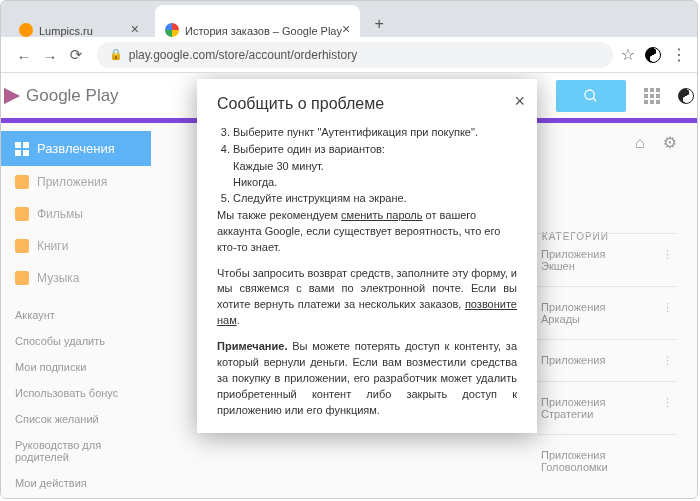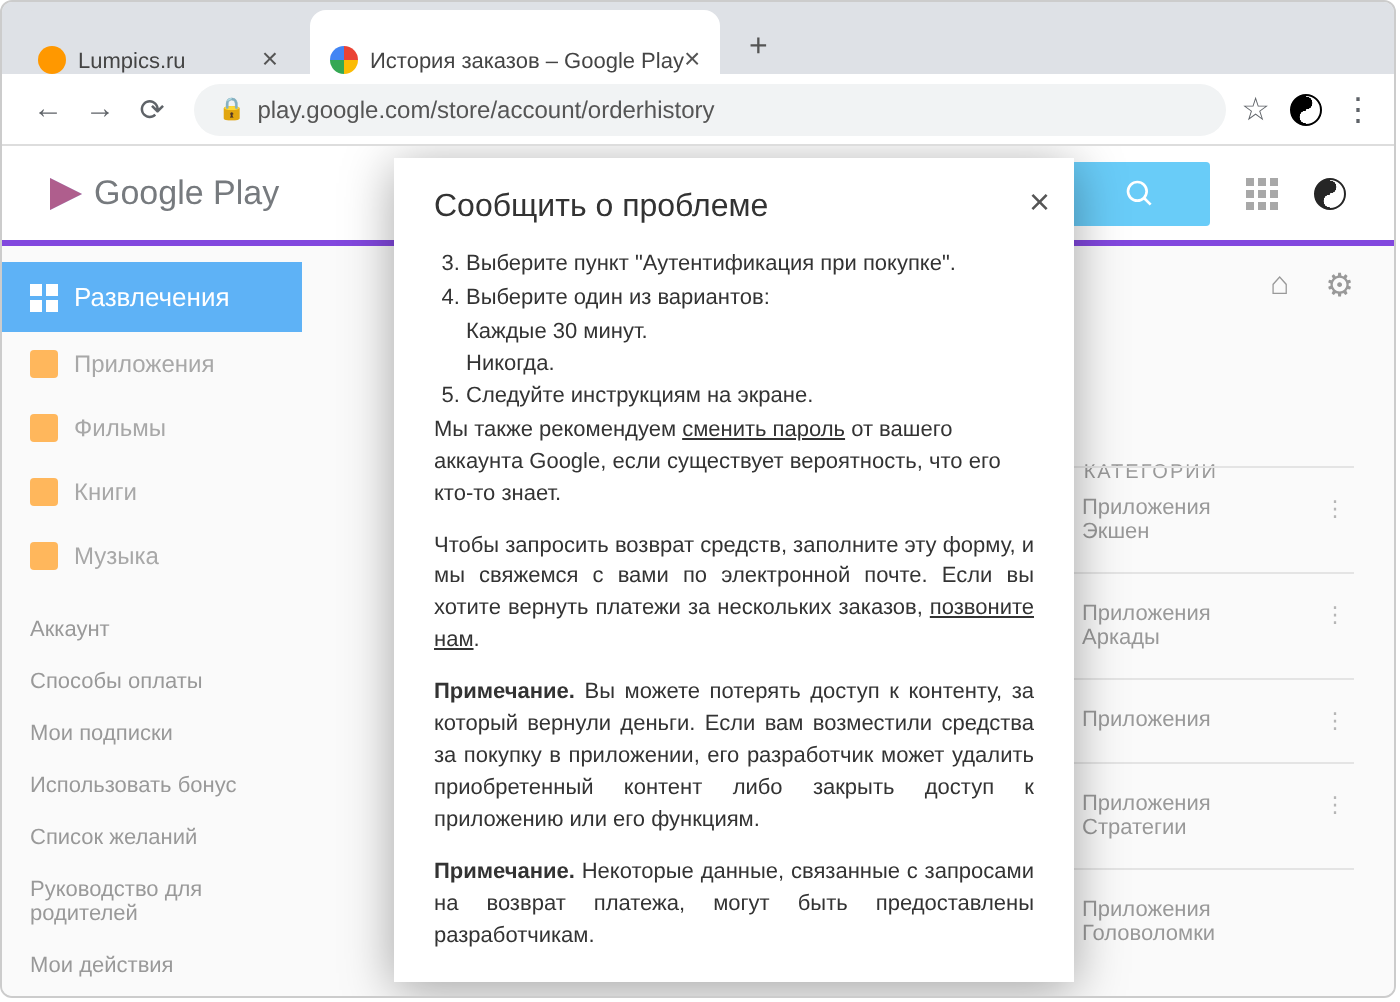--- a/index.html
+++ b/index.html
@@ -13,21 +13,21 @@
   .fav-play { background: conic-gradient(#ea4335 0 90deg,#fbbc04 90deg 180deg,#34a853 180deg 270deg,#4285f4 270deg); }
   .tab .close { margin-left: auto; font-size: 14px; color: #555; }
   .newtab { width: 26px; height: 26px; display: flex; align-items: center; justify-content: center; font-size: 16px; color: #555; }
   .addr-bar { height: 36px; background: #fff; display: flex; align-items: center; padding: 0 10px; border-bottom: 1px solid #ddd; }
   .nav-ico { width: 22px; height: 22px; display: flex; align-items: center; justify-content: center; color: #5f6368; font-size: 15px; margin: 0 2px; }
   .url-box { flex: 1; height: 26px; background: #f1f3f4; border-radius: 13px; margin: 0 8px; display: flex; align-items: center; padding: 0 12px; font-size: 12px; color: #555; }
   .url-box .lock { margin-right: 6px; color:#5f6368; font-size:11px; }
   .addr-right { display: flex; align-items: center; gap: 10px; color: #5f6368; font-size: 16px; }
   .yin { width: 16px; height: 16px; border-radius: 50%; background: radial-gradient(circle at 50% 25%, #000 25%, transparent 26%), radial-gradient(circle at 50% 75%, #fff 25%, transparent 26%), linear-gradient(90deg,#000 50%,#fff 50%); border:1px solid #000;}
   .page { position: relative; height: calc(100% - 72px); background: #fafafa; overflow: hidden; }
-  .gp-header { height: 50px; display: flex; align-items: center; padding: 0 24px; background: #fff; border-bottom: 3px solid #6d28d9; }
+  .gp-header { height: 50px; display: flex; align-items: center; padding: 0 3px; background: #fff; border-bottom: 5px solid #6d28d9; }
   .gp-logo { display: flex; align-items: center; gap: 6px; }
   .gp-logo .tri { width: 0; height: 0; border-left: 16px solid #4285f4; border-top: 8px solid transparent; border-bottom: 8px solid transparent; position: relative; }
   .gp-logo .tri::after{ content:""; position:absolute; left:-16px; top:-8px; width:0;height:0;border-left:16px solid rgba(255,0,0,.5);border-top:8px solid transparent;border-bottom:8px solid transparent; }
   .gp-logo-text { font-size: 17px; color: #5f6368; }
   .gp-header-right { margin-left: auto; display: flex; align-items: center; gap: 18px; }
   .search-btn { width: 70px; height: 32px; background: #4fc3f7; border-radius: 2px; display: flex; align-items: center; justify-content: center; color: #fff; }
   .apps-dots { width: 16px; height: 16px; display: grid; grid-template-columns: repeat(3,4px); grid-template-rows: repeat(3,4px); gap: 2px; }
   .apps-dots span { background: #999; width: 4px; height: 4px; }
   .sidebar { position: absolute; left: 0; top: 50px; width: 150px; padding: 8px 0; }
   .sb-primary { background: #42a5f5; color: #fff; padding: 10px 14px; font-size: 13px; display:flex; align-items:center; gap:8px;}
@@ -140,21 +140,21 @@
       <div class="sb-item">
           <span class="ic"></span>
           <span>Книги</span>
         </div>
       <div class="sb-item">
           <span class="ic"></span>
           <span>Музыка</span>
         </div>
       <div style="height:8px"></div>
       <div class="sb-link">Аккаунт</div>
-      <div class="sb-link">Способы оплаты</div>
+      <div class="sb-link">Способы удалить</div>
       <div class="sb-link">Мои подписки</div>
       <div class="sb-link">Использовать бонус</div>
       <div class="sb-link">Список желаний</div>
       <div class="sb-link">Руководство для родителей</div>
       <div class="sb-link">Мои действия</div>
     </div>
 
     <div class="side-cards">
       <div class="card">
           <div>
@@ -204,18 +204,17 @@
         <ol start="5">
           <li>Следуйте инструкциям на экране.</li>
         </ol>
         <div style="font-size:11px;color:#333;line-height:1.45;">
           <span>Мы также рекомендуем </span><a href="#">сменить пароль</a><span> от вашего аккаунта Google, если существует вероятность, что его кто-то знает.</span>
         </div>
         <p>
           <span>Чтобы запросить возврат средств, заполните эту форму, и мы свяжемся с вами по электронной почте. Если вы хотите вернуть платежи за нескольких заказов, </span><a href="#">позвоните нам</a><span>.</span>
         </p>
         <p class="note"><b>Примечание.</b><span> Вы можете потерять доступ к контенту, за который вернули деньги. Если вам возместили средства за покупку в приложении, его разработчик может удалить приобретенный контент либо закрыть доступ к приложению или его функциям.</span></p>
-        <p class="note"><b>Примечание.</b><span> Некоторые данные, связанные с запросами на возврат платежа, могут быть предоставлены разработчикам.</span></p>
 
       </div>
     </div>
   </div>
 </div>
 
 </body></html>

